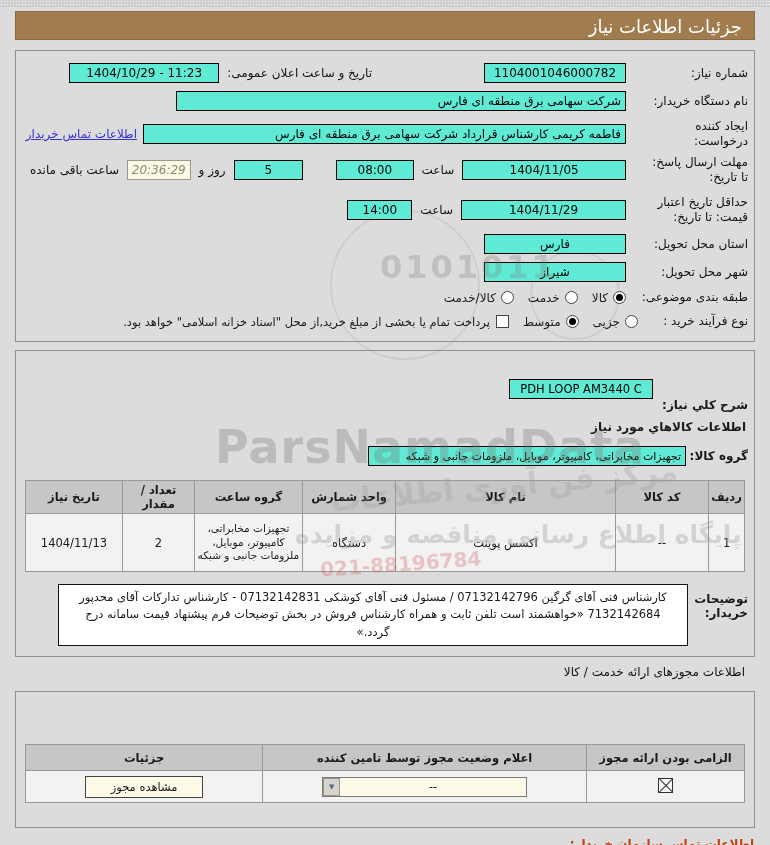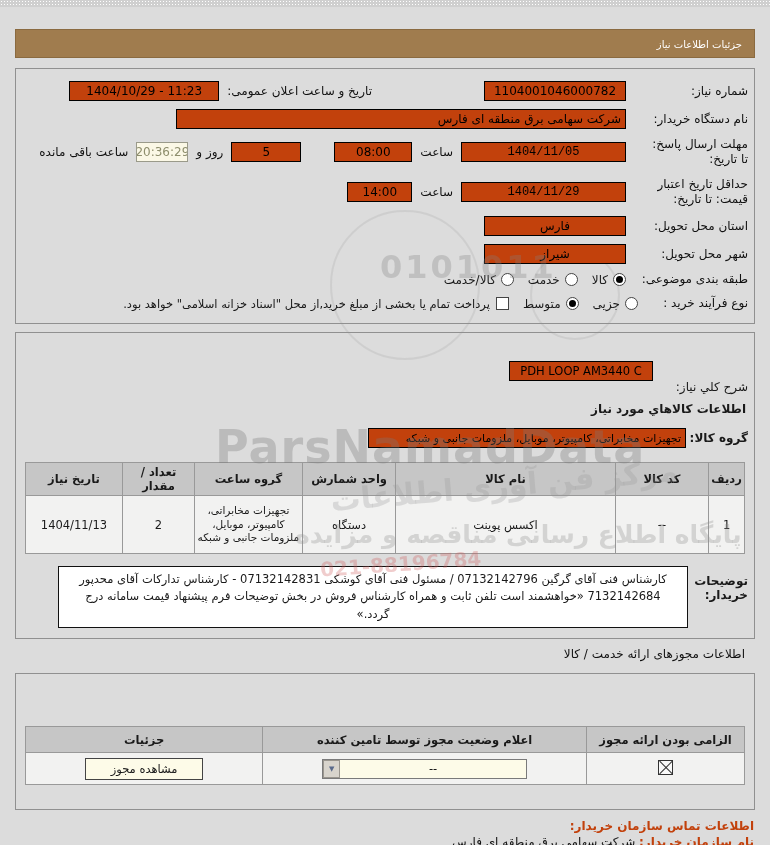--- a/index.html
+++ b/index.html
@@ -12,57 +12,57 @@
     direction:rtl;
     position:relative;
   }
   .top-strip{
     height:7px; width:100%;
     background-color:#cfcfcf;
     background-image:radial-gradient(circle,#ffffff 38%,transparent 40%);
     background-size:3px 3px;
   }
   .title-bar{
-    margin:22px 15px 10px 15px;
+    margin:4px 15px 10px 15px;
     height:29px; line-height:29px;
     background:#a07c4e;
     border:1px solid #8a6a40;
     color:#ffffff;
     padding-right:12px;
-    font-size:10px;
+    font-size:18px;
   }
   .content{ margin:0 15px; position:relative; z-index:1; }
   .panel{
     border:1px solid #909090;
     padding:12px 6px 10px 6px;
     background:transparent;
   }
   .frow{ display:flex; align-items:center; margin-bottom:8px; }
   .lbl{ width:122px; flex:0 0 122px; line-height:1.25; white-space:pre-line; color:#111; }
   .lbl2{ color:#111; margin:0 8px; white-space:nowrap; }
   .inp{
-    background:#c2410c; border:1px solid #000; height:20px;
+    background:#5eead4; border:1px solid #000; height:20px;
     display:flex; align-items:center; justify-content:center;
     direction:ltr; font-size:12px; color:#000; overflow:hidden; white-space:nowrap;
   }
   .inp.rtl-text{ direction:rtl; justify-content:center; }
   .w142{width:142px;} .w150{width:150px;} .w450{width:450px;} .w483{width:483px;}
-  .w145{width:165px;font-family:Liberation Mono, monospace;} .w78{width:78px;text-align:center;} .w70{width:70px;} .w64{width:52px;} .w65{width:65px;}
+  .w145{width:165px;} .w78{width:78px;text-align:center;} .w70{width:70px;} .w64{width:64px;font-style:italic;} .w65{width:65px;}
   .w127{width:144px;} .w318{width:318px;}
   .countdown{ background:#fbf8e6; border:1px solid #9a9a8a; color:#8e8e6d; }
   .link{ color:#3333cc; text-decoration:underline; margin-right:6px; white-space:nowrap; cursor:pointer; }
   .radio{ width:13px; height:13px; border:1px solid #444; border-radius:50%; background:#fff;
           display:inline-block; position:relative; flex:0 0 13px; }
   .radio.sel::after{ content:""; position:absolute; inset:2px; background:#000; border-radius:50%; }
   .rlabel{ margin:0 5px 0 14px; }
   .cbox{ width:13px; height:13px; border:1px solid #444; background:#fff; display:inline-block; flex:0 0 13px; }
   .sentence{ margin-right:6px; font-size:11.5px; }
   .bold{ font-weight:bold; color:#c2410c; }
   .mt8{ margin-top:8px; }
-  .need-desc-lbl{ width:95px; flex:0 0 95px; font-weight:normal;margin-top:33px; }
+  .need-desc-lbl{ width:95px; flex:0 0 95px; font-weight:bold;margin-top:33px; }
   .goods-heading{ font-weight:bold; margin:4px 2px 12px 0; }
   .group-lbl{ width:62px; flex:0 0 62px; font-weight:bold; }
   table{ border-collapse:collapse; width:99.2%; margin:4px auto 12px auto; table-layout:fixed; }
   th,td{ border:1px solid #999; font-size:11.5px; text-align:center; vertical-align:middle; }
   th{ background:#c6c6c6; height:26px; font-weight:bold; padding:2px; }
   td{ background:#f2f2f1; padding:3px 2px; }
   .goods-table td{ height:58px; }
   .small-cell{ font-size:10.5px; line-height:1.3; }
   .notes-row{ display:flex; align-items:stretch; margin-top:2px; }
   .notes-lbl{ width:60px; flex:0 0 60px; font-weight:bold; white-space:pre-line; padding-top:8px; }
@@ -124,20 +124,26 @@
       <div class="inp w142">1104001046000782</div>
       <div class="lbl2" style="margin-right:112px;">تاریخ و ساعت اعلان عمومی:</div>
       <div class="inp w150">1404/10/29 - 11:23</div>
     </div>
 
     <div class="frow">
       <div class="lbl">نام دستگاه خریدار:</div>
       <div class="inp rtl-text w450" style="justify-content:flex-start; padding-right:4px;">شرکت سهامی برق منطقه ای فارس</div>
     </div>
 
+    <div class="frow" style="margin-bottom:6px;">
+      <div class="lbl">ایجاد کننده
+درخواست:</div>
+      <div class="inp rtl-text w483" style="justify-content:flex-start; padding-right:4px;">فاطمه کریمی کارشناس قرارداد شرکت سهامی برق منطقه ای فارس</div>
+      <span class="link">اطلاعات تماس خریدار</span>
+    </div>
 
     <div class="frow" style="margin-bottom:10px;">
       <div class="lbl">مهلت ارسال پاسخ:
 تا تاریخ:</div>
       <div class="inp w145">1404/11/05</div>
       <div class="lbl2">ساعت</div>
       <div class="inp w78">08:00</div>
       <div class="inp w70" style="margin-right:33px;">5</div>
       <div class="lbl2">روز و</div>
       <div class="inp w64 countdown">20:36:29</div>

